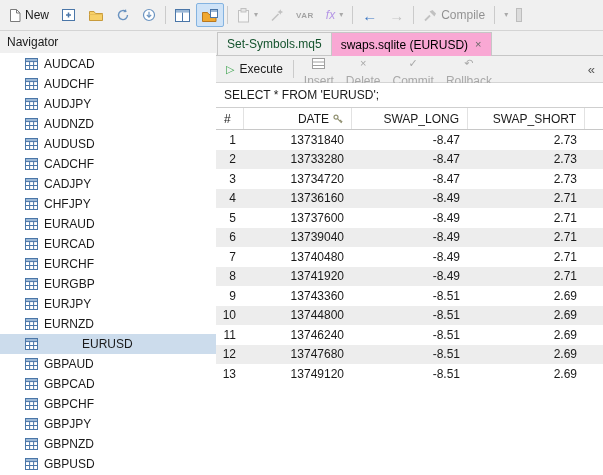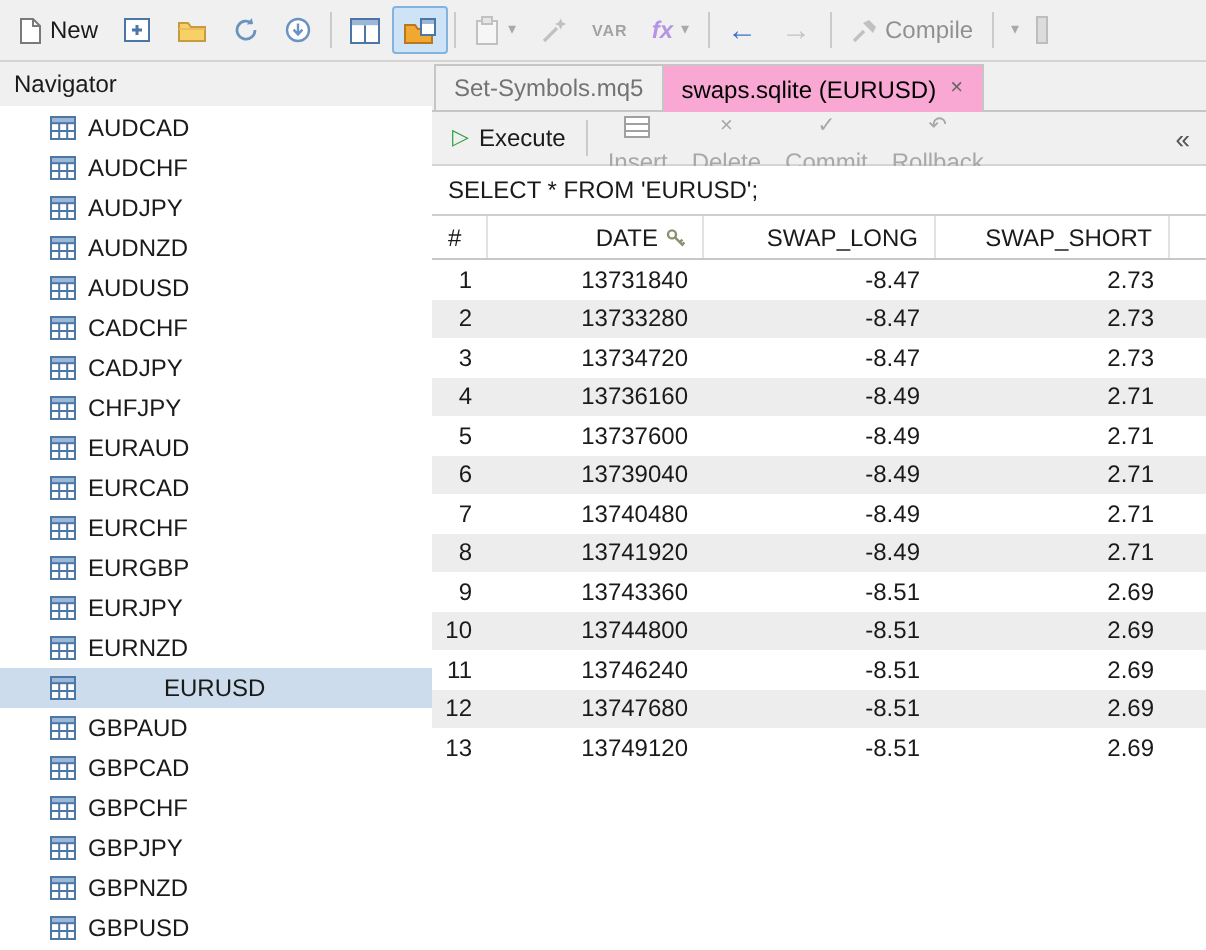--- a/index.html
+++ b/index.html
@@ -14,21 +14,21 @@
           border:1px solid transparent; border-radius:2px; white-space:nowrap; }
   .tbtn.toggled { background:#cfe3f7; border-color:#84b3e0; }
   .tbtn.disabled { opacity:.45; }
   .tsep { width:1px; height:18px; background:#cbcbcb; margin:0 3px; flex:none; }
   .ticon { display:flex; align-items:center; }
   .arrow-glyph { font-size:15px; line-height:1; }
   .blue { color:#3a76c4; }
   .gray { color:#8d8d8d; }
   .dd { font-size:8px; color:#555; line-height:1; }
   .var-label { font-size:8px; font-weight:bold; color:#444; letter-spacing:.5px; }
-  .fx-label { font-size:12px; font-style:italic; color:#6d28d9;font-weight:bold; }
+  .fx-label { font-size:12px; font-style:italic; color:#6d28d9; }
   .sliver { width:6px; height:14px; background:#dcdcdc; border:1px solid #bdbdbd; margin-left:2px; }
 
   
   .navigator { position:absolute; top:31px; left:0; width:253px; height:444px; background:#fff;
                border-right:1px solid #c6c6c6; }
   .nav-header { height:22px; background:#f0f0f0; display:flex; align-items:center; padding:0 7px; }
   .nav-close { margin-left:auto; font-size:11px; color:#222; padding:0 3px; line-height:1; }
   .nav-list { position:absolute; top:22px; left:0; right:15px; bottom:0; overflow:hidden; padding-top:1px; }
   .nav-item { height:20px; display:flex; align-items:center; gap:6px; padding-left:25px; }
   .nav-item.selected { background:#ccdcec;gap:44px; }
@@ -39,21 +39,21 @@
                   font-size:7px; color:#4f4f4f; flex:none; }
   .scroll-thumb { width:11px; height:295px; background:#c9c9c9; margin-top:1px; flex:none; }
   .scroll-spacer { flex:1; }
 
   
   .main { position:absolute; top:31px; left:216px; right:0; bottom:0; background:#fff;
           display:flex; flex-direction:column; }
   .tabbar { height:25px; background:#f0f0f0; border-bottom:1px solid #c6c6c6;
             display:flex; align-items:flex-end; padding-left:1px; flex:none; }
   .tab { height:23px; display:flex; align-items:center; gap:7px; padding:0 9px; background:#f0f0f0;
-         border:1px solid #c6c6c6; border-bottom:none; margin-right:-1px; color:#737373; }
+         border:1px solid #c6c6c6; border-bottom:none; margin-right:-1px; color:#14532d; }
   .tab.active { background:#f9a8d4; height:24px; margin-bottom:-1px; color:#000; }
   .tab-close { font-size:11px; color:#666; line-height:1; }
 
   .dbbar { height:27px; background:#f0f0f0; border-bottom:1px solid #d4d4d4;
            display:flex; align-items:center; padding:0 5px; gap:2px; flex:none; }
   .db-btn { display:flex; align-items:center; gap:5px; padding:0 5px; height:22px; }
   .db-btn.disabled { color:#a8a8a8;flex-direction:column; }
   .db-btn.disabled .glyph { color:#a8a8a8; }
   .play-icon { color:#35a047; font-size:11px; line-height:1; }
   .glyph { font-size:11px; line-height:1; color:#a0a0a0; }

